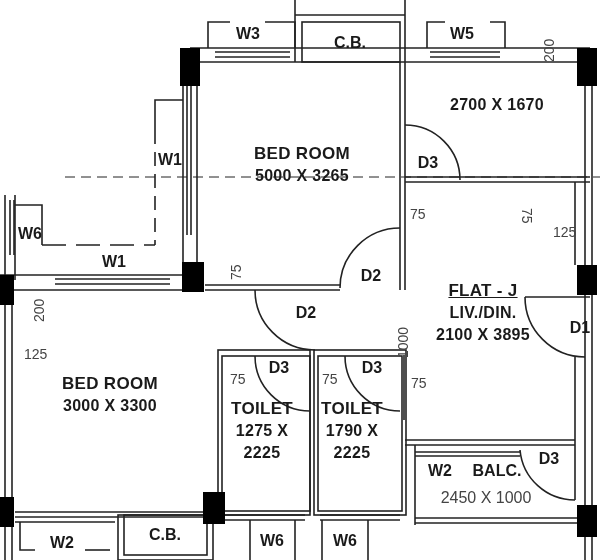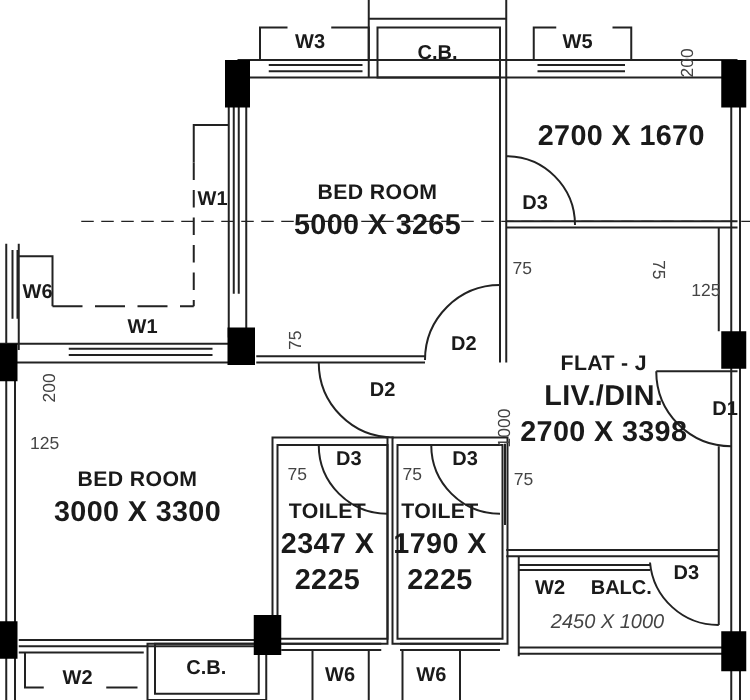--- a/index.html
+++ b/index.html
@@ -1,20 +1,20 @@
 <!DOCTYPE html>
 <html><head>
 <meta charset="utf-8">
 <style>
   html, body { margin: 0; padding: 0; background: #ffffff; }
   body { width: 600px; height: 560px; overflow: hidden; position: relative; font-family: "Liberation Sans", sans-serif; }
   #plan { position: absolute; left: 0; top: 0; width: 600px; height: 560px; }
   .lbl { position: absolute; font-family: "Liberation Sans", sans-serif; font-weight: bold; color: #1a1a1a; font-size: 17px; line-height: 1; white-space: nowrap; text-align: center; transform: translateX(-50%); letter-spacing: 0.3px; }
   .room-name { font-size: 17px; }
-  .room-dim { font-size: 23px; margin-top: 6px; display: block; }
+  .room-dim { font-size: 16px; margin-top: 6px; display: block; }
   .dim { position: absolute; font-family: "Liberation Sans", sans-serif; font-size: 14px; color: #444; white-space: nowrap; line-height: 1; }
   .dim.vert { transform: rotate(-90deg); transform-origin: left top; }
   .tag { position: absolute; font-family: "Liberation Sans", sans-serif; font-weight: bold; font-size: 16px; color: #1a1a1a; line-height: 1; white-space: nowrap; transform: translateX(-50%); }
   .balc-dim { font-weight: normal; color: #444; }
 </style>
 </head>
 <body>
 
 <svg id="plan" width="600" height="560" viewBox="0 0 600 560" xmlns="http://www.w3.org/2000/svg">
   <g fill="none" stroke="#222" stroke-width="1.6">
@@ -138,40 +138,40 @@
 </svg>
 
 <div class="lbl" style="left:302px;top:145px;">
   <span class="room-name">BED ROOM</span>
   <span class="room-dim">5000 X 3265</span>
 </div>
 <div class="lbl" style="left:497px;top:91px;">
   <span class="room-dim">2700 X 1670</span>
 </div>
 <div class="lbl" style="left:483px;top:282px;">
-  <span class="room-name" style="">FLAT - J</span>
+  <span class="room-name" style="text-decoration: underline;">FLAT - J</span>
   <span class="room-dim">LIV./DIN.</span>
-  <span class="room-dim">2700 X 3398</span>
+  <span class="room-dim">2100 X 3895</span>
 </div>
 <div class="lbl" style="left:110px;top:375px;">
   <span class="room-name">BED ROOM</span>
   <span class="room-dim">3000 X 3300</span>
 </div>
 <div class="lbl" style="left:262px;top:400px;">
   <span class="room-name">TOILET</span>
-  <span class="room-dim">2347 X</span>
+  <span class="room-dim">1275 X</span>
   <span class="room-dim">2225</span>
 </div>
 <div class="lbl" style="left:352px;top:400px;">
   <span class="room-name">TOILET</span>
   <span class="room-dim">1790 X</span>
   <span class="room-dim">2225</span>
 </div>
 <div class="tag" style="left:497px;top:463px;">BALC.</div>
-<div class="tag balc-dim" style="left:486px;top:490px;font-style:italic;">2450 X 1000</div>
+<div class="tag balc-dim" style="left:486px;top:490px;">2450 X 1000</div>
 
 <div class="tag" style="left:248px;top:26px;">W3</div>
 <div class="tag" style="left:462px;top:26px;">W5</div>
 <div class="tag" style="left:170px;top:152px;">W1</div>
 <div class="tag" style="left:114px;top:254px;">W1</div>
 <div class="tag" style="left:30px;top:226px;">W6</div>
 <div class="tag" style="left:62px;top:535px;">W2</div>
 <div class="tag" style="left:272px;top:533px;">W6</div>
 <div class="tag" style="left:345px;top:533px;">W6</div>
 <div class="tag" style="left:440px;top:463px;">W2</div>

